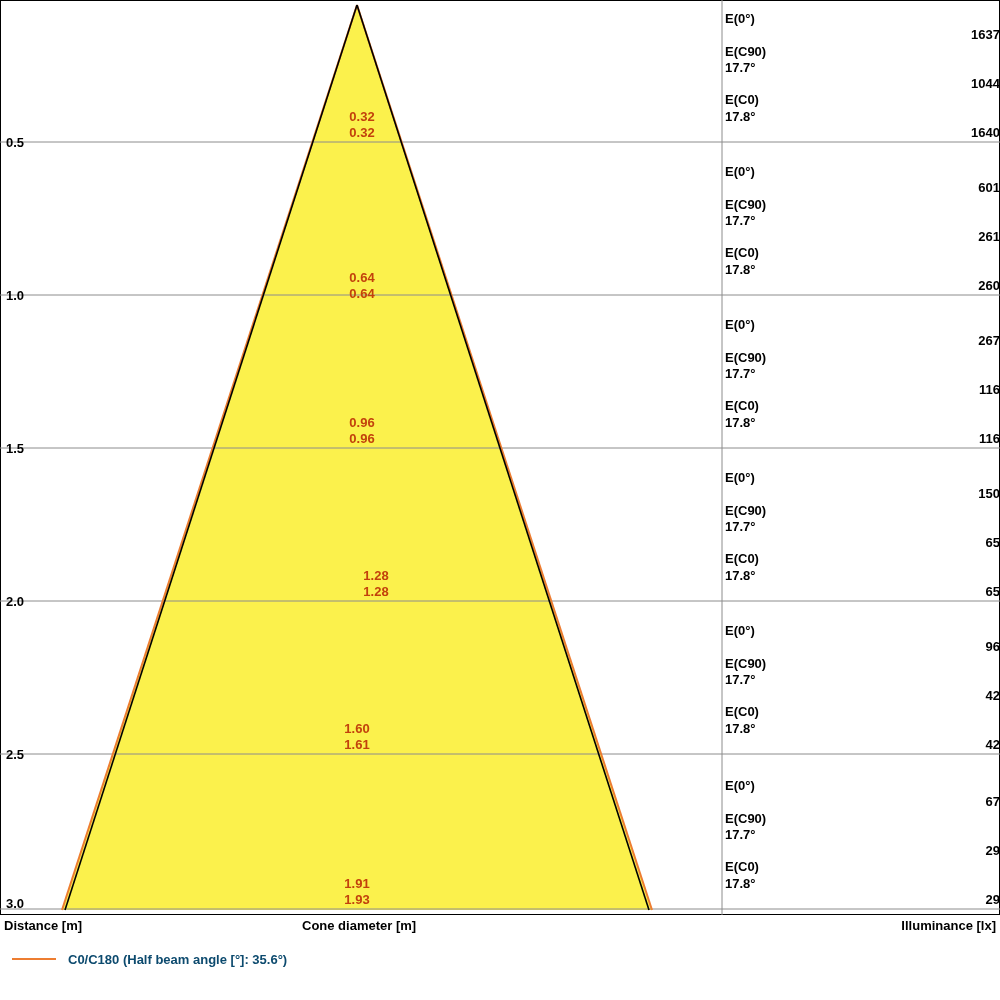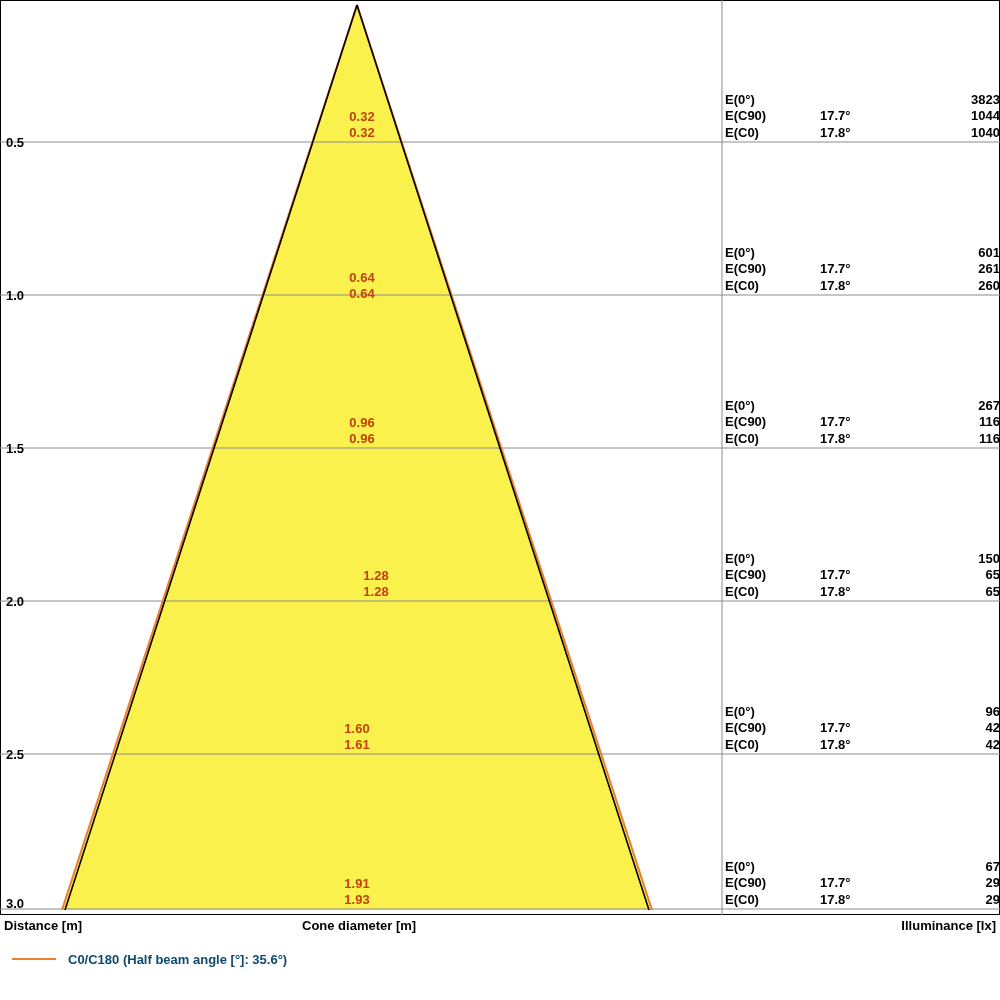--- a/index.html
+++ b/index.html
@@ -58,20 +58,21 @@
     font-weight: bold;
     color: #000;
     transform: translateY(-100%);
     width: 275px;
   }
   .illum-row {
     display: flex;
     justify-content: space-between;
     line-height: 1.25;
     white-space: nowrap;
+    flex-direction: column;
   }
   .illum-name { width: 95px; text-align: left; }
   .illum-angle { width: 90px; text-align: left; }
   .illum-value { flex: 1; text-align: right; }
 
   
   .axis-titles {
     position: absolute;
     left: 0;
     top: 916px;
@@ -174,31 +175,31 @@
     </div>
     <div class="cone-label" style="left:357px; top:908px;">
       <div>1.91</div>
       <div>1.93</div>
     </div>
 
     <div class="illum-block" style="left:725px; top:141px;">
       <div class="illum-row">
         <span class="illum-name">E(0°)</span>
         <span class="illum-angle"></span>
-        <span class="illum-value">3823</span>
+        <span class="illum-value">1637</span>
       </div>
       <div class="illum-row">
         <span class="illum-name">E(C90)</span>
         <span class="illum-angle">17.7°</span>
         <span class="illum-value">1044</span>
       </div>
       <div class="illum-row">
         <span class="illum-name">E(C0)</span>
         <span class="illum-angle">17.8°</span>
-        <span class="illum-value">1040</span>
+        <span class="illum-value">1640</span>
       </div>
     </div>
 
     <div class="illum-block" style="left:725px; top:294px;">
       <div class="illum-row">
         <span class="illum-name">E(0°)</span>
         <span class="illum-angle"></span>
         <span class="illum-value">601</span>
       </div>
       <div class="illum-row">

